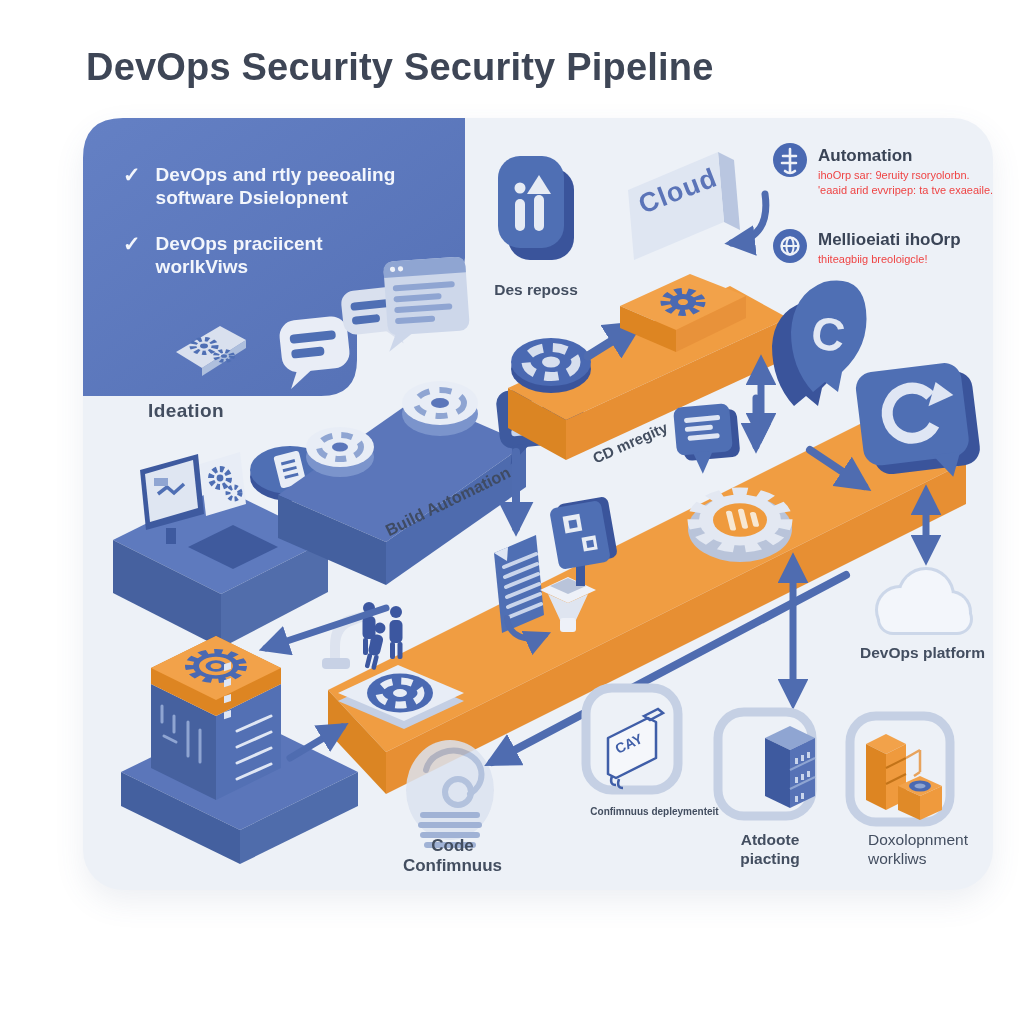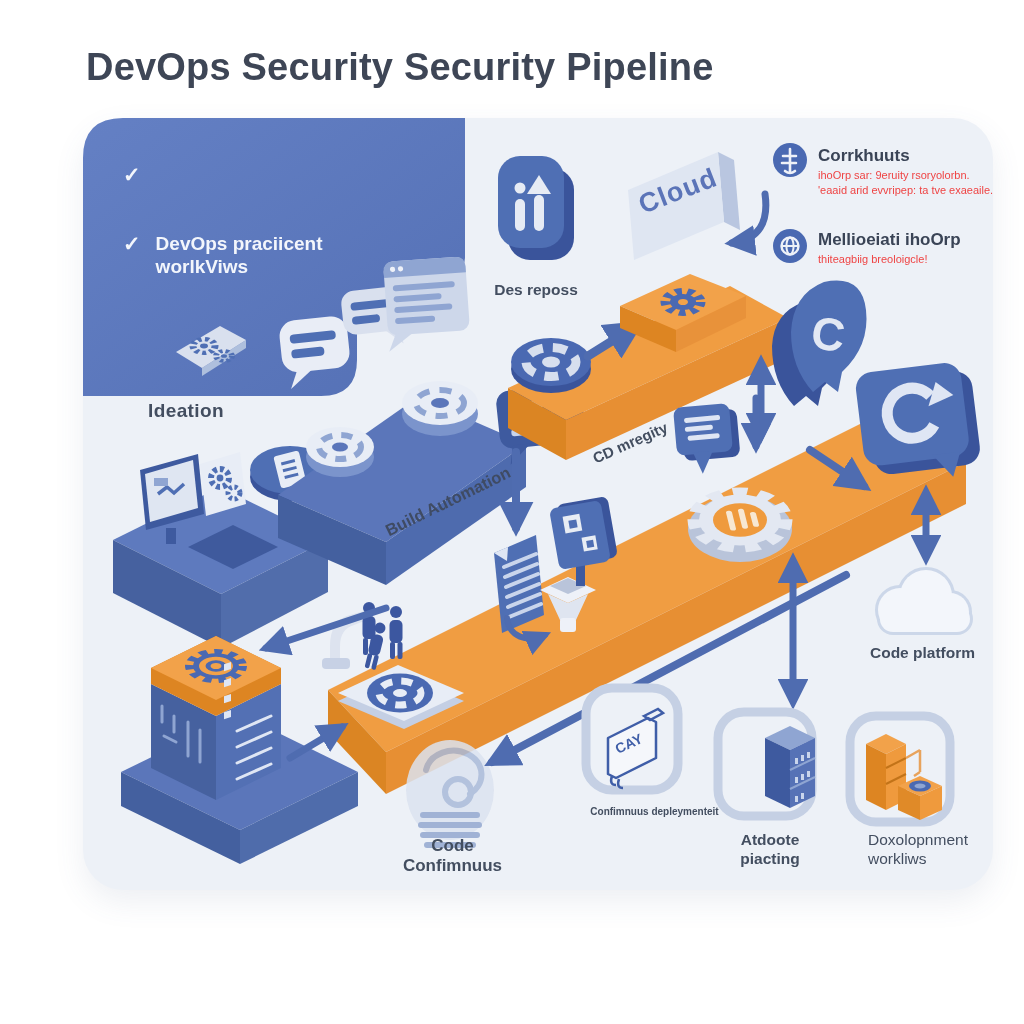--- a/index.html
+++ b/index.html
@@ -430,33 +430,34 @@
         <polygon points="40,62 62,72 62,96 40,86" fill="#e08a28"></polygon>
         <polygon points="62,72 84,62 84,86 62,96" fill="#ef9a3d"></polygon>
         <ellipse cx="62" cy="62" rx="11" ry="5.5" fill="#4a69b2"></ellipse>
         <ellipse cx="62" cy="62" rx="5.5" ry="2.6" fill="#8fa5d2"></ellipse>
       </g>
     </g>
   </svg>
 
   <div class="txt check-item" id="chk1">
     <span class="tick">✓</span>
+    <span>DevOps and rtly peeoaling software Dsielopnent</span>
   </div>
   <div class="txt check-item" id="chk2">
     <span class="tick">✓</span>
     <span>DevOps praciicent worlkViws</span>
   </div>
 
-  <div class="txt co-head" id="co1h">Corrkhuuts</div>
+  <div class="txt co-head" id="co1h">Automation</div>
   <div class="txt co-body" id="co1b">ihoOrp sar: 9eruity rsoryolorbn. 'eaaid arid evvripep: ta tve exaeaile.</div>
   <div class="txt co-head" id="co2h">Mellioeiati ihoOrp</div>
   <div class="txt co-body" id="co2b">thiteagbiig breoloigcle!</div>
 
   <div class="txt lbl" id="lbl-ideation">Ideation</div>
   <div class="txt lbl" id="lbl-devrepos">Des reposs</div>
   <div class="txt lbl" id="lbl-build">Build Automation</div>
   <div class="txt lbl" id="lbl-cd">CD mregity</div>
-  <div class="txt lbl" id="lbl-cloudplat">Code platform</div>
+  <div class="txt lbl" id="lbl-cloudplat">DevOps platform</div>
   <div class="txt lbl" id="lbl-codeauto">Code Confimnuus</div>
   <div class="txt lbl" id="lbl-contdep">Confimnuus depleymenteit</div>
   <div class="txt lbl" id="lbl-secure">Atdoote piacting</div>
   <div class="txt lbl" id="lbl-devwf">Doxolopnment workliws</div>
 </div>
 
 </body></html>

